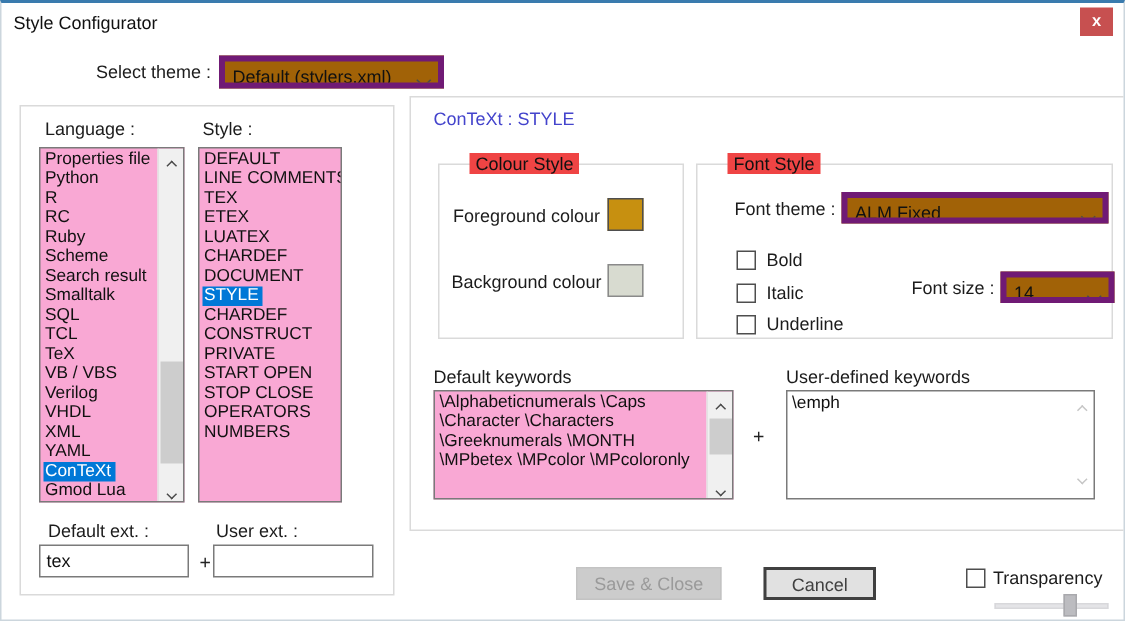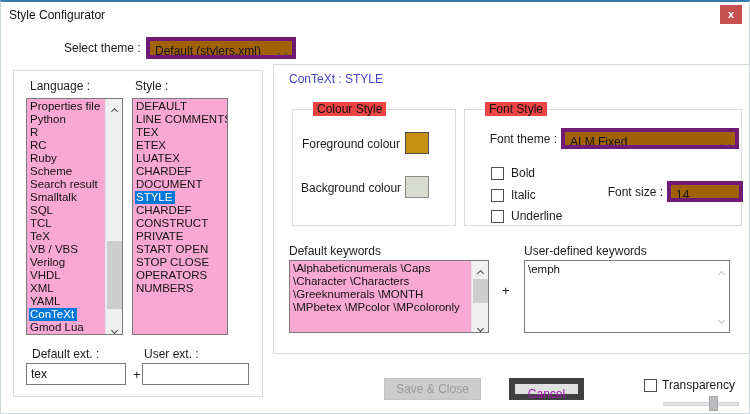--- a/index.html
+++ b/index.html
@@ -55,21 +55,21 @@
   }
 
   .swatch { position:absolute; width:24px; height:22px; border:1px solid #4e4e4e; }
 
   .checkbox { position:absolute; width:13px; height:13px; background:#fff; border:1px solid #4e4e4e; }
 
   .btn {
     position:absolute; text-align:center; font-size:12px; line-height:20px;
   }
   .btn.disabled { background:#cccccc; border:1px solid #c3c3c3; color:#9a9a9a; }
-  .btn.normal   { background:#e1e1e1; border:6px solid #404040; color:#a21caf; }
+  .btn.normal   { background:#e1e1e1; border:2px solid #404040; color:#404040; }
 
   .styler-title { font-size:12px; color:#4444cc; }
   .plus-sign { font-size:13px; color:#222; }
 
   .slider-track { position:absolute; background:#e4e4e7; border:1px solid #d8d8db; }
   .slider-thumb { position:absolute; background:#bcbcc0; border:1px solid #a9a9ad; }
 
   .keywords-box {
     position:absolute; background:#fff; border:1px solid #7a7a7a; overflow:hidden;
     font-size:11.5px; line-height:13px; padding:2px 0 0 3px;

